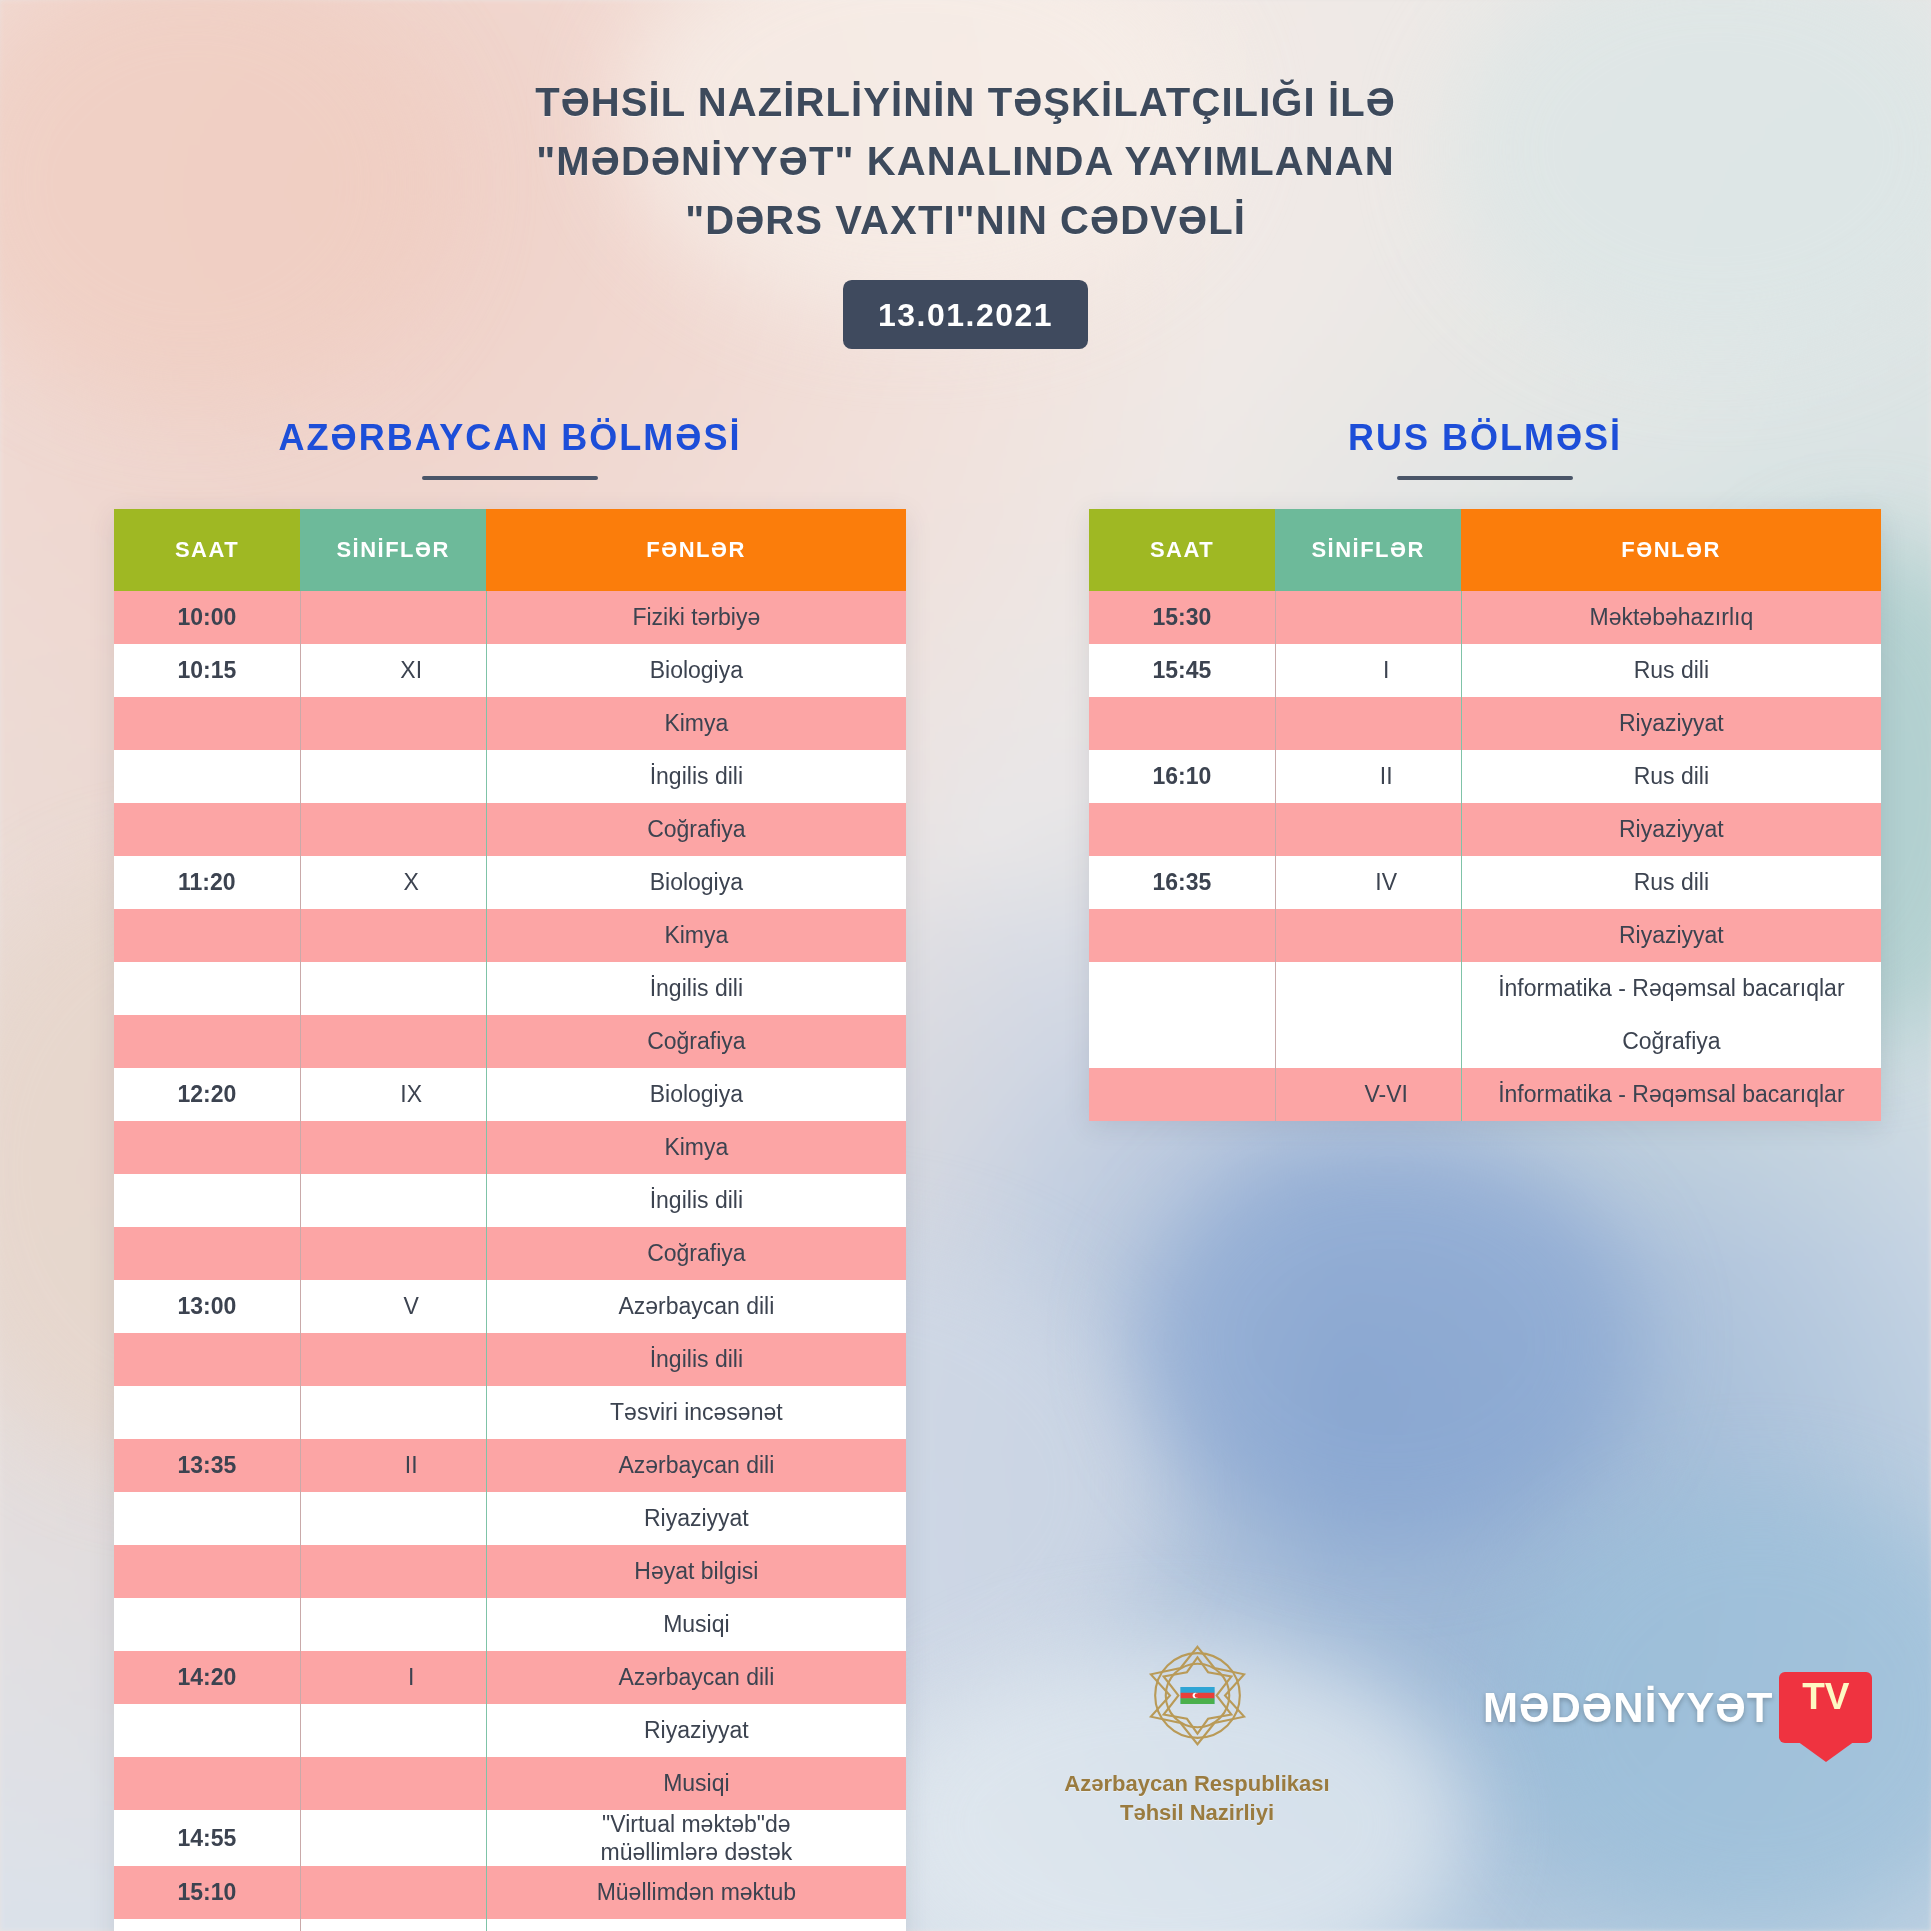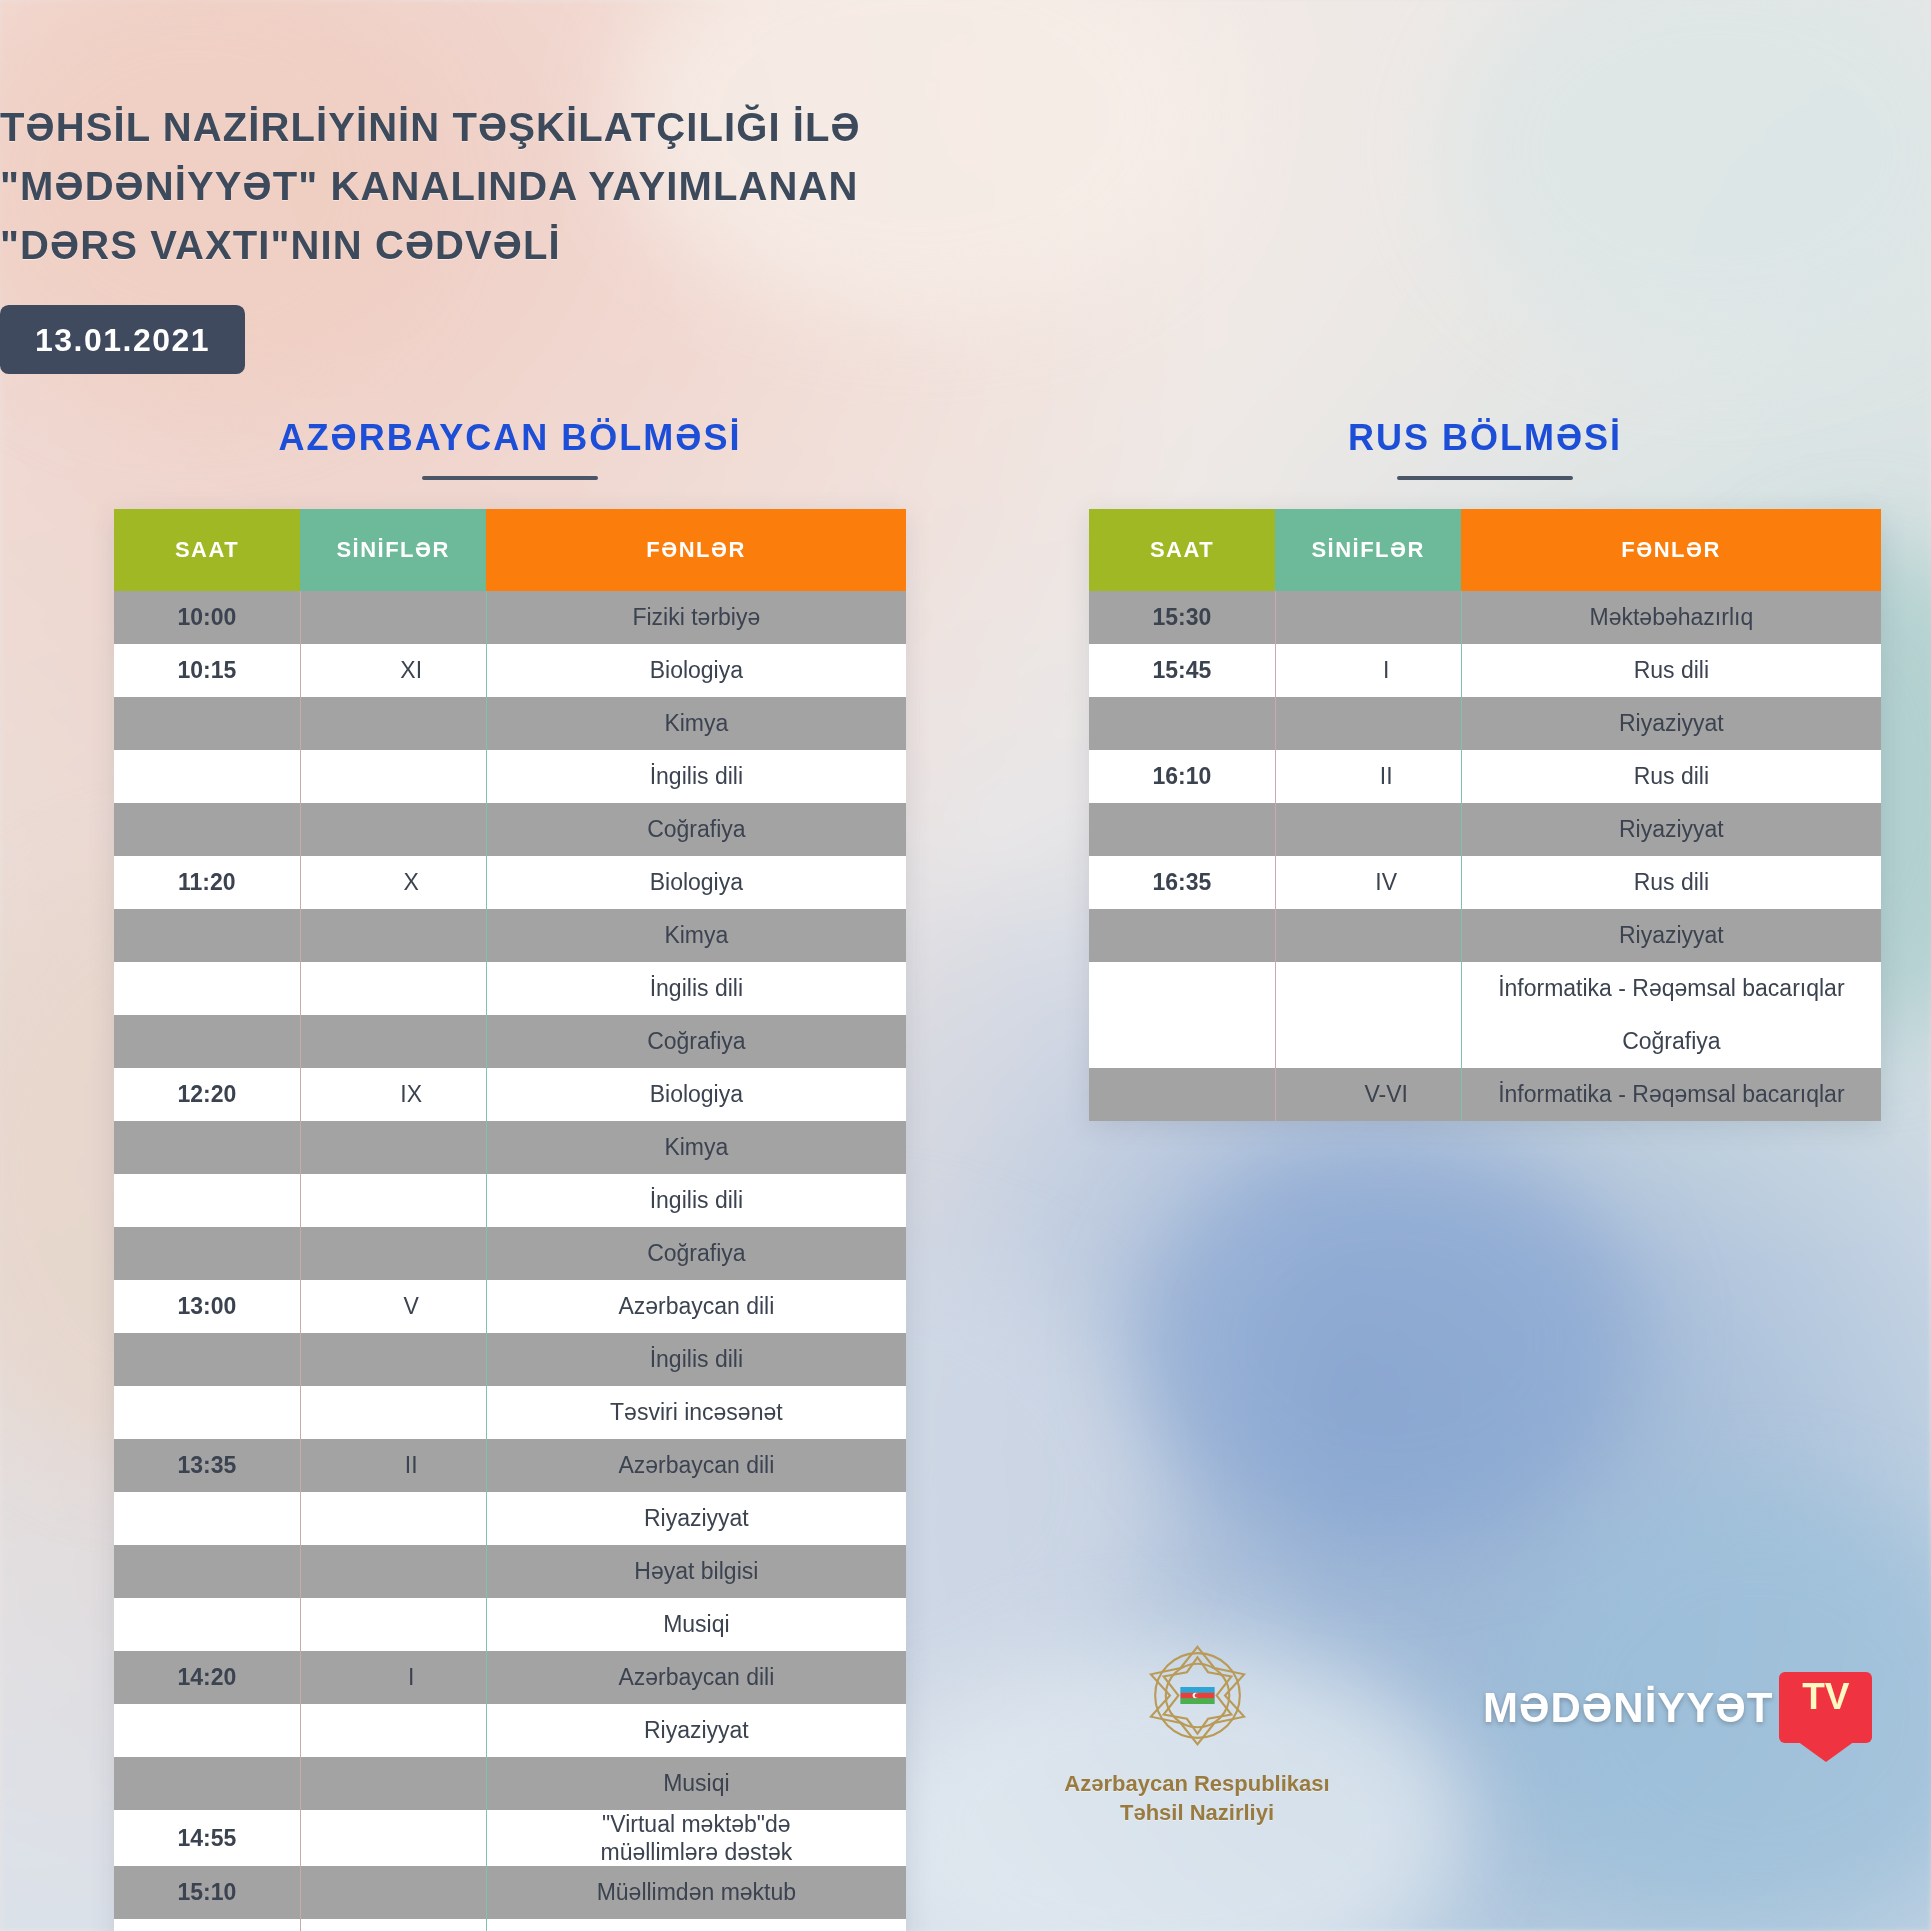--- a/index.html
+++ b/index.html
@@ -29,21 +29,21 @@
   }
   #bg-blobs { position: absolute; inset: 0; }
   #bg-blobs i {
     position: absolute; display: block; border-radius: 50%;
     filter: blur(44px); opacity: .75;
   }
 
   
   .header {
     position: absolute; top: 0; left: 0; width: 100%;
-    padding-top: 98px;
+    text-align: center; padding-top: 73px;
   }
   .title-line {
     color: #3d4a5c;
     font-weight: bold;
     font-size: 40px;
     letter-spacing: 1.1px;
     line-height: 1.48;
     text-shadow: 0 1px 0 rgba(255,255,255,.45);
   }
   .date-badge {
@@ -91,21 +91,21 @@
   }
   th.h-saat  { background: #9fb823; }
   th.h-sinif { background: #6dba9a; }
   th.h-fen   { background: #fb7d0b; }
 
   table.sched tbody td {
     height: 53px; vertical-align: middle; text-align: center;
     font-size: 23px; color: #3c4350;
     background: #ffffff;
   }
-  table.sched tbody tr.alt td { background: #a3a3a3; margin-left: 10px; }
+  table.sched tbody tr.alt td { background: #fca5a5; margin-left: 10px; }
   td.time  { font-weight: bold; color: #2f3640; }
   td.grade { font-weight: normal; color: #3c4350; }
   td.sub   { color: #3c4350; }
 
   td.time  { border-right: 1.9px solid #c9a9a9; }
   td.grade { border-right: 1.9px solid #7fc3a8; padding-left: 36px; }
 
   td.two-line { line-height: 1.22; font-size: 22px; }
 
   

